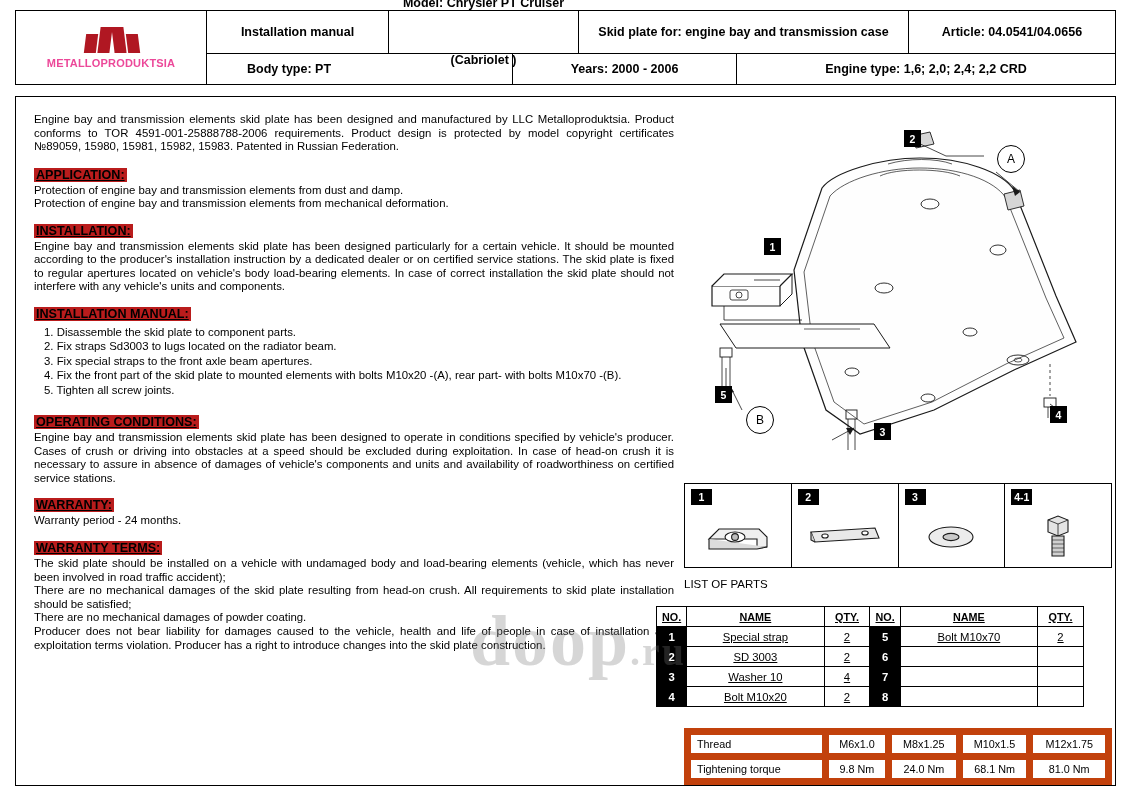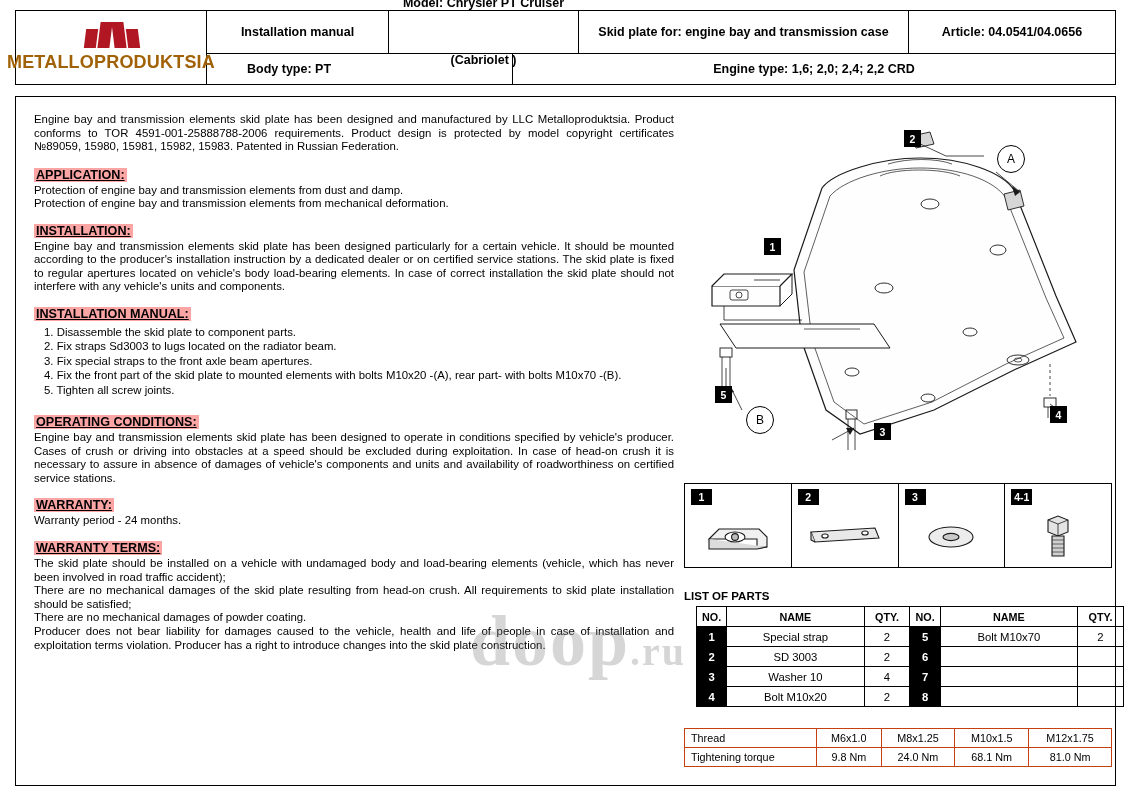--- a/index.html
+++ b/index.html
@@ -27,21 +27,21 @@
     width:52px;height:26px;position:relative;margin-bottom:4px;
   }
   .logo-mark .bar{
     position:absolute;bottom:0;width:12px;background:#b01722;
   }
   .logo-mark .b1{left:0;height:19px;transform:skewX(-7deg);}
   .logo-mark .b2{left:14px;height:26px;transform:skewX(-7deg);}
   .logo-mark .b3{left:28px;height:26px;transform:skewX(7deg);}
   .logo-mark .b4{left:42px;height:19px;transform:skewX(7deg);}
   .logo-text{
-    font-size:18px;font-weight:bold;letter-spacing:.2px;color:#a16207;text-align:center;
+    font-size:11px;font-weight:bold;letter-spacing:.2px;color:#ec4899;text-align:center;
   }
   .hdr-row1{
     position:absolute;left:191px;top:0;right:0;height:43px;
     border-bottom:1px solid #000;box-sizing:border-box;
     display:flex;align-items:stretch;
   }
   .hdr-row2{
     position:absolute;left:191px;top:43px;right:0;bottom:0;
     display:flex;align-items:stretch;
   }
@@ -59,21 +59,21 @@
   }
   
   .left{
     position:absolute;left:34px;top:113px;width:640px;
   }
   .para{
     font-size:11.4px;line-height:13.6px;text-align:justify;margin:0 0 0 0;
   }
   .sec-title{
     display:inline-block;font-size:12.6px;font-weight:bold;
-    text-decoration:underline;background:#fca5a5;padding:0 2px;
+    text-decoration:underline;background:#b91c1c;padding:0 2px;
     margin:13px 0 2px 0;
   }
   .sec-title.first{margin-top:14px;}
   ol.steps{margin:2px 0 0 0;padding:0;list-style:none;}
   ol.steps li{font-size:11.4px;line-height:14.4px;padding-left:10px;}
   .tight{line-height:13.4px;}
   
   .drawing{
     position:absolute;left:684px;top:110px;width:428px;height:360px;
   }
@@ -100,42 +100,42 @@
     position:absolute;left:6px;top:5px;background:#000;color:#fff;
     font-size:10.5px;font-weight:bold;min-width:17px;height:16px;padding:0 2px;
     display:flex;align-items:center;justify-content:center;
   }
   .part-art{
     position:absolute;left:0;right:0;top:26px;bottom:4px;
     display:flex;align-items:center;justify-content:center;
   }
   
   .lop-title{
-    position:absolute;left:684px;top:590px;font-size:11.5px;font-weight:bold;
+    position:absolute;left:684px;top:578px;font-size:11.5px;font-weight:normal;
   }
   .lop{
-    position:absolute;left:696px;top:606px;width:428px;
-    border-collapse:collapse;font-size:11.3px;
+    position:absolute;left:656px;top:606px;width:428px;
+    border-collapse:collapse;font-size:11.3px;text-decoration:underline;
   }
   .lop th,.lop td{
     border:1px solid #000;height:19px;padding:0 5px;
   }
   .lop th{font-weight:bold;text-align:center;font-size:10.8px;}
   .lop td.no{
     text-align:center;font-weight:bold;background:#000;color:#fff;
     width:24px;padding:0;
   }
   .lop td.nm{width:150px;text-align:center;}
   .lop td.qt{width:38px;text-align:center;}
   
   .torque{
     position:absolute;left:684px;top:728px;width:428px;
     border-collapse:collapse;font-size:10.8px;
   }
-  .torque td{border:1px solid #c2410c;height:18px;text-align:center;padding:0 3px;margin-top:16px;}
+  .torque td{border:7px solid #c2410c;height:18px;text-align:center;padding:0 3px;margin-top:16px;}
   .torque td.lbl{text-align:left;padding-left:6px;width:122px;}
   
   .watermark{
     position:absolute;left:470px;top:600px;width:360px;height:90px;
     font-size:72px;color:rgba(120,120,120,0.30);font-weight:bold;
     letter-spacing:2px;pointer-events:none;
     font-family:"Liberation Serif", serif;
   }
   .watermark .ru{font-size:40px;}
 </style>
@@ -161,20 +161,21 @@
       <div class="hc" style="width:190px;flex-direction:column;gap:42px;">
         <span>Model:  Chrysler PT Cruiser</span>
         <span>(Cabriolet )</span>
       </div>
       <div class="hc" style="width:330px;">Skid plate for:  engine bay and transmission case</div>
       <div class="hc last" style="flex:1;">Article:  04.0541/04.0656</div>
     </div>
 
     <div class="hdr-row2">
       <div class="hc" style="width:306px;justify-content:flex-start;padding-left:40px;">Body type: PT</div>
+      <div class="hc" style="width:224px;">Years: 2000 - 2006</div>
       <div class="hc last" style="flex:1;">Engine type: 1,6; 2,0; 2,4; 2,2 CRD</div>
     </div>
   </div>
 
   <div class="frame"></div>
 
   <div class="left">
 
     <p class="para">Engine bay and transmission elements skid plate has been designed and manufactured by LLC Metalloproduktsia. Product conforms to TOR 4591-001-25888788-2006 requirements. Product design is protected by model copyright certificates №89059, 15980, 15981, 15982, 15983. Patented in Russian Federation.</p>
 

